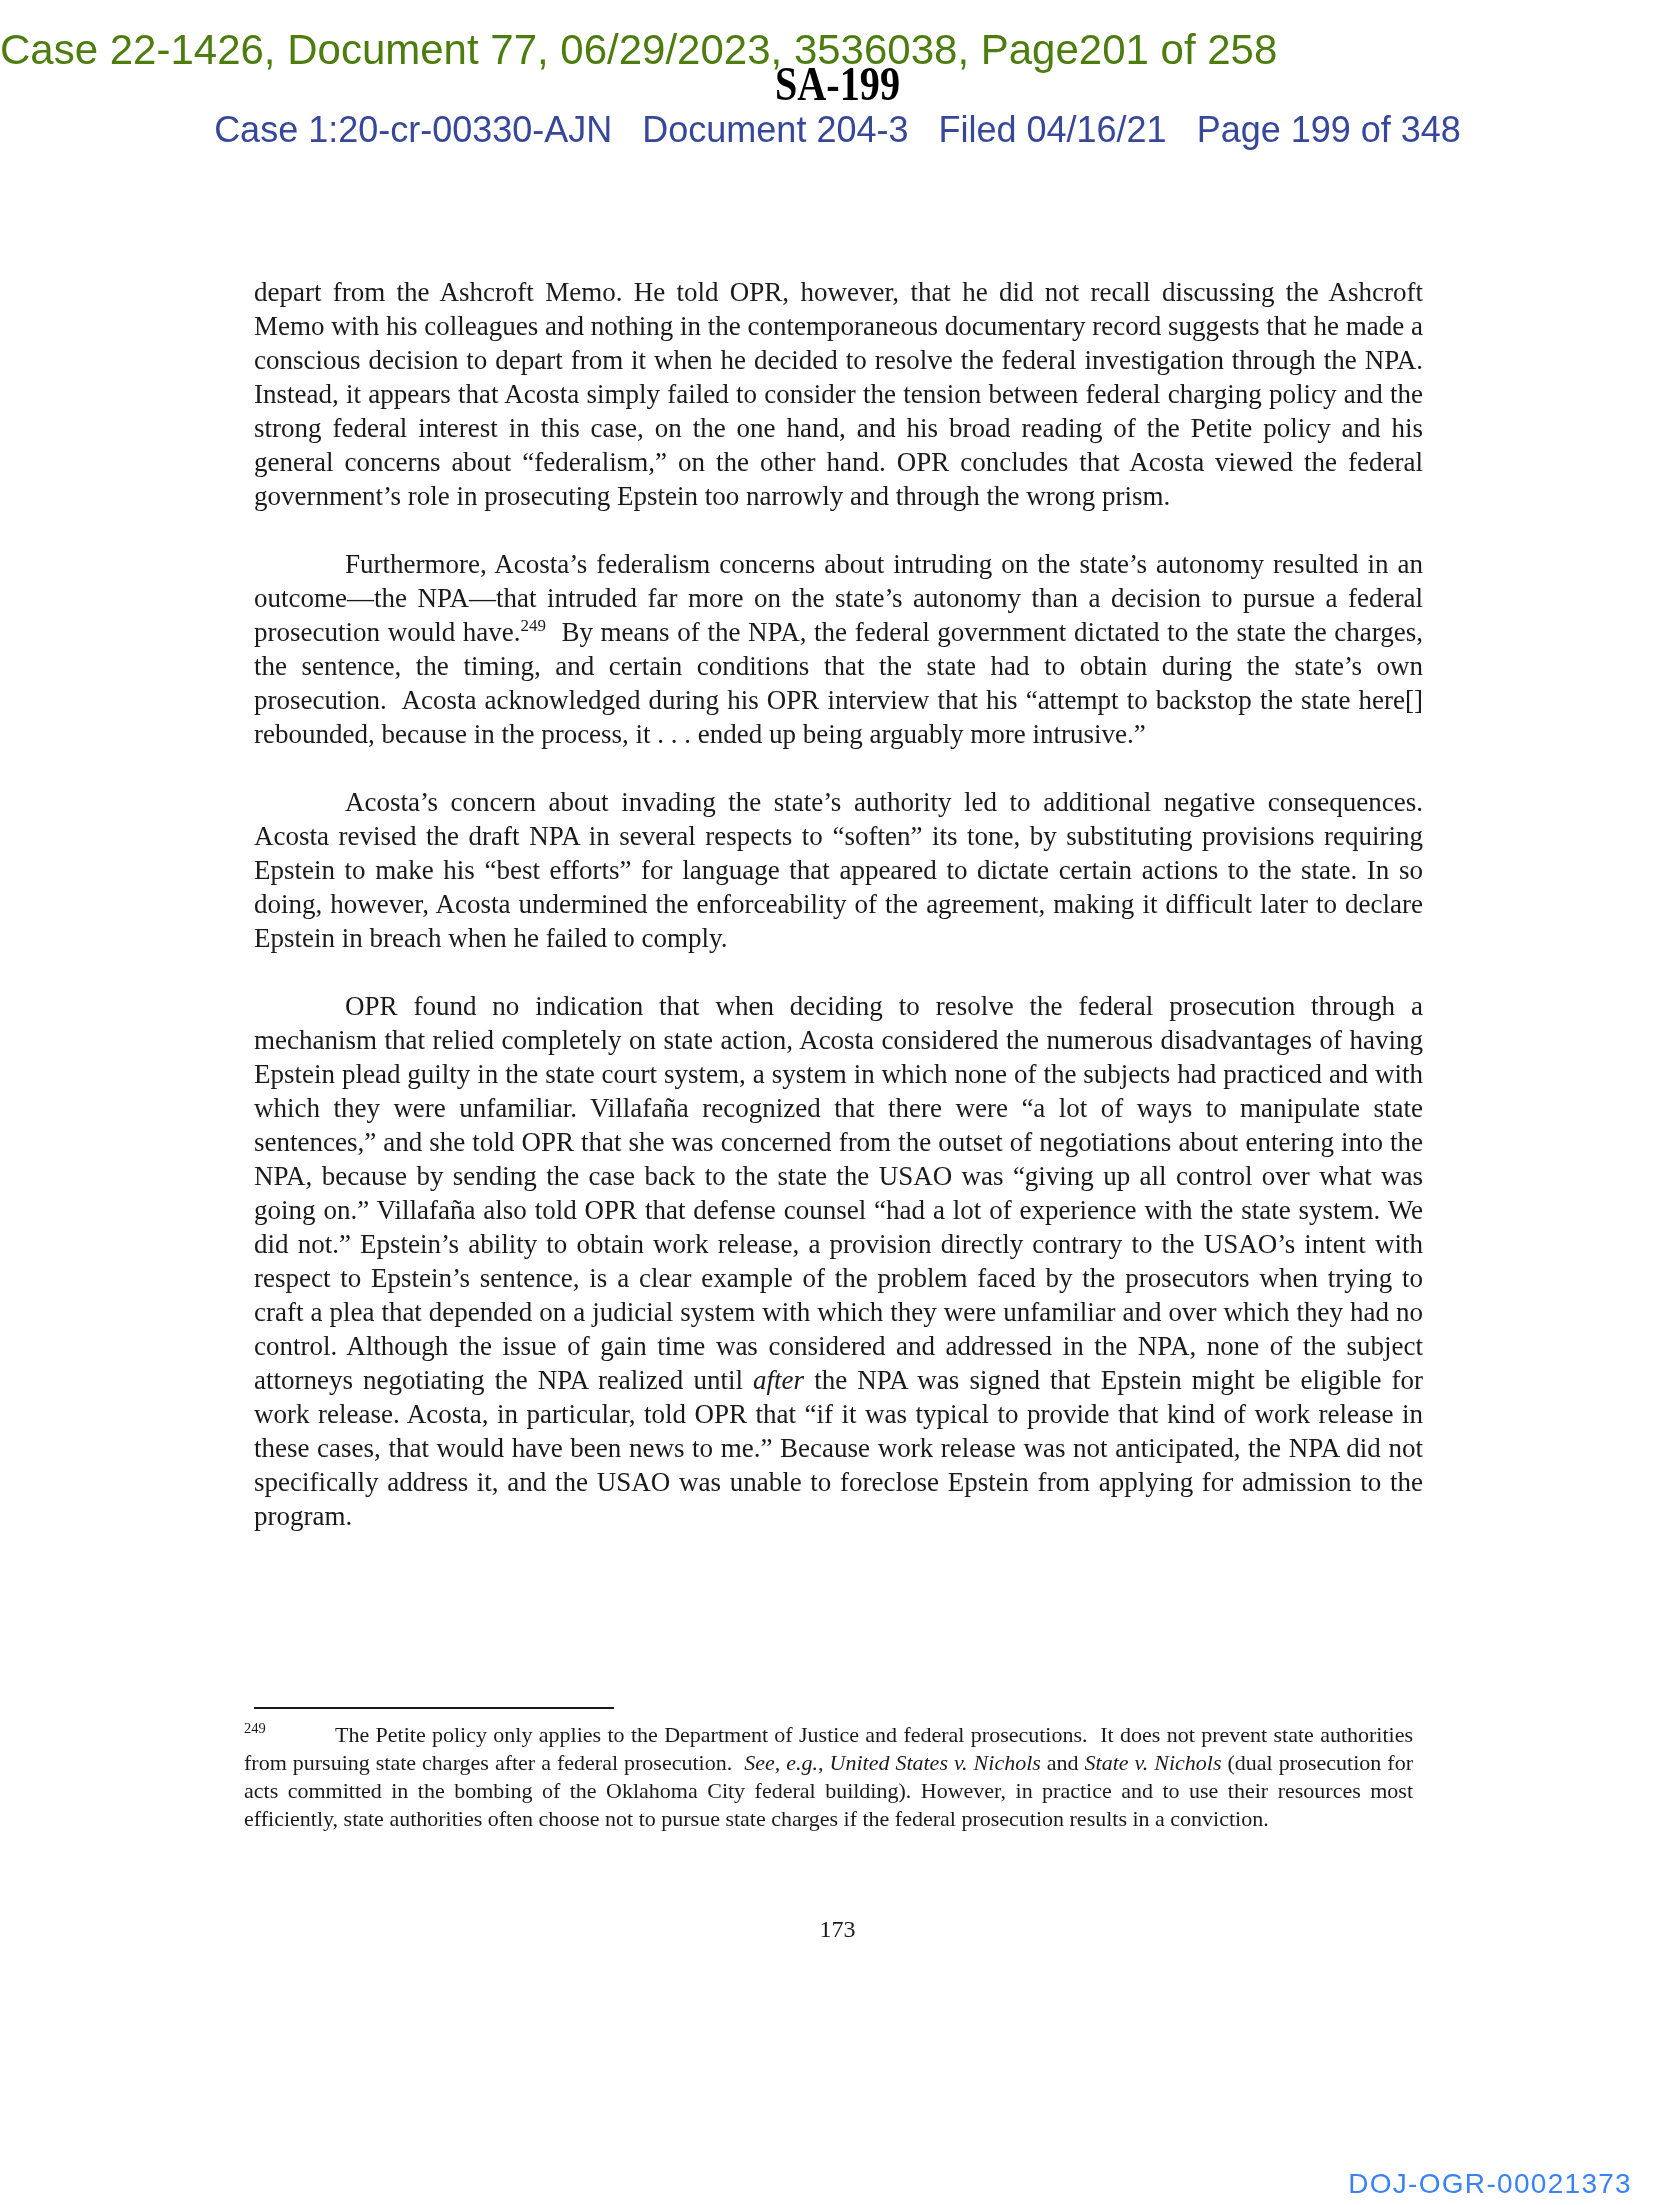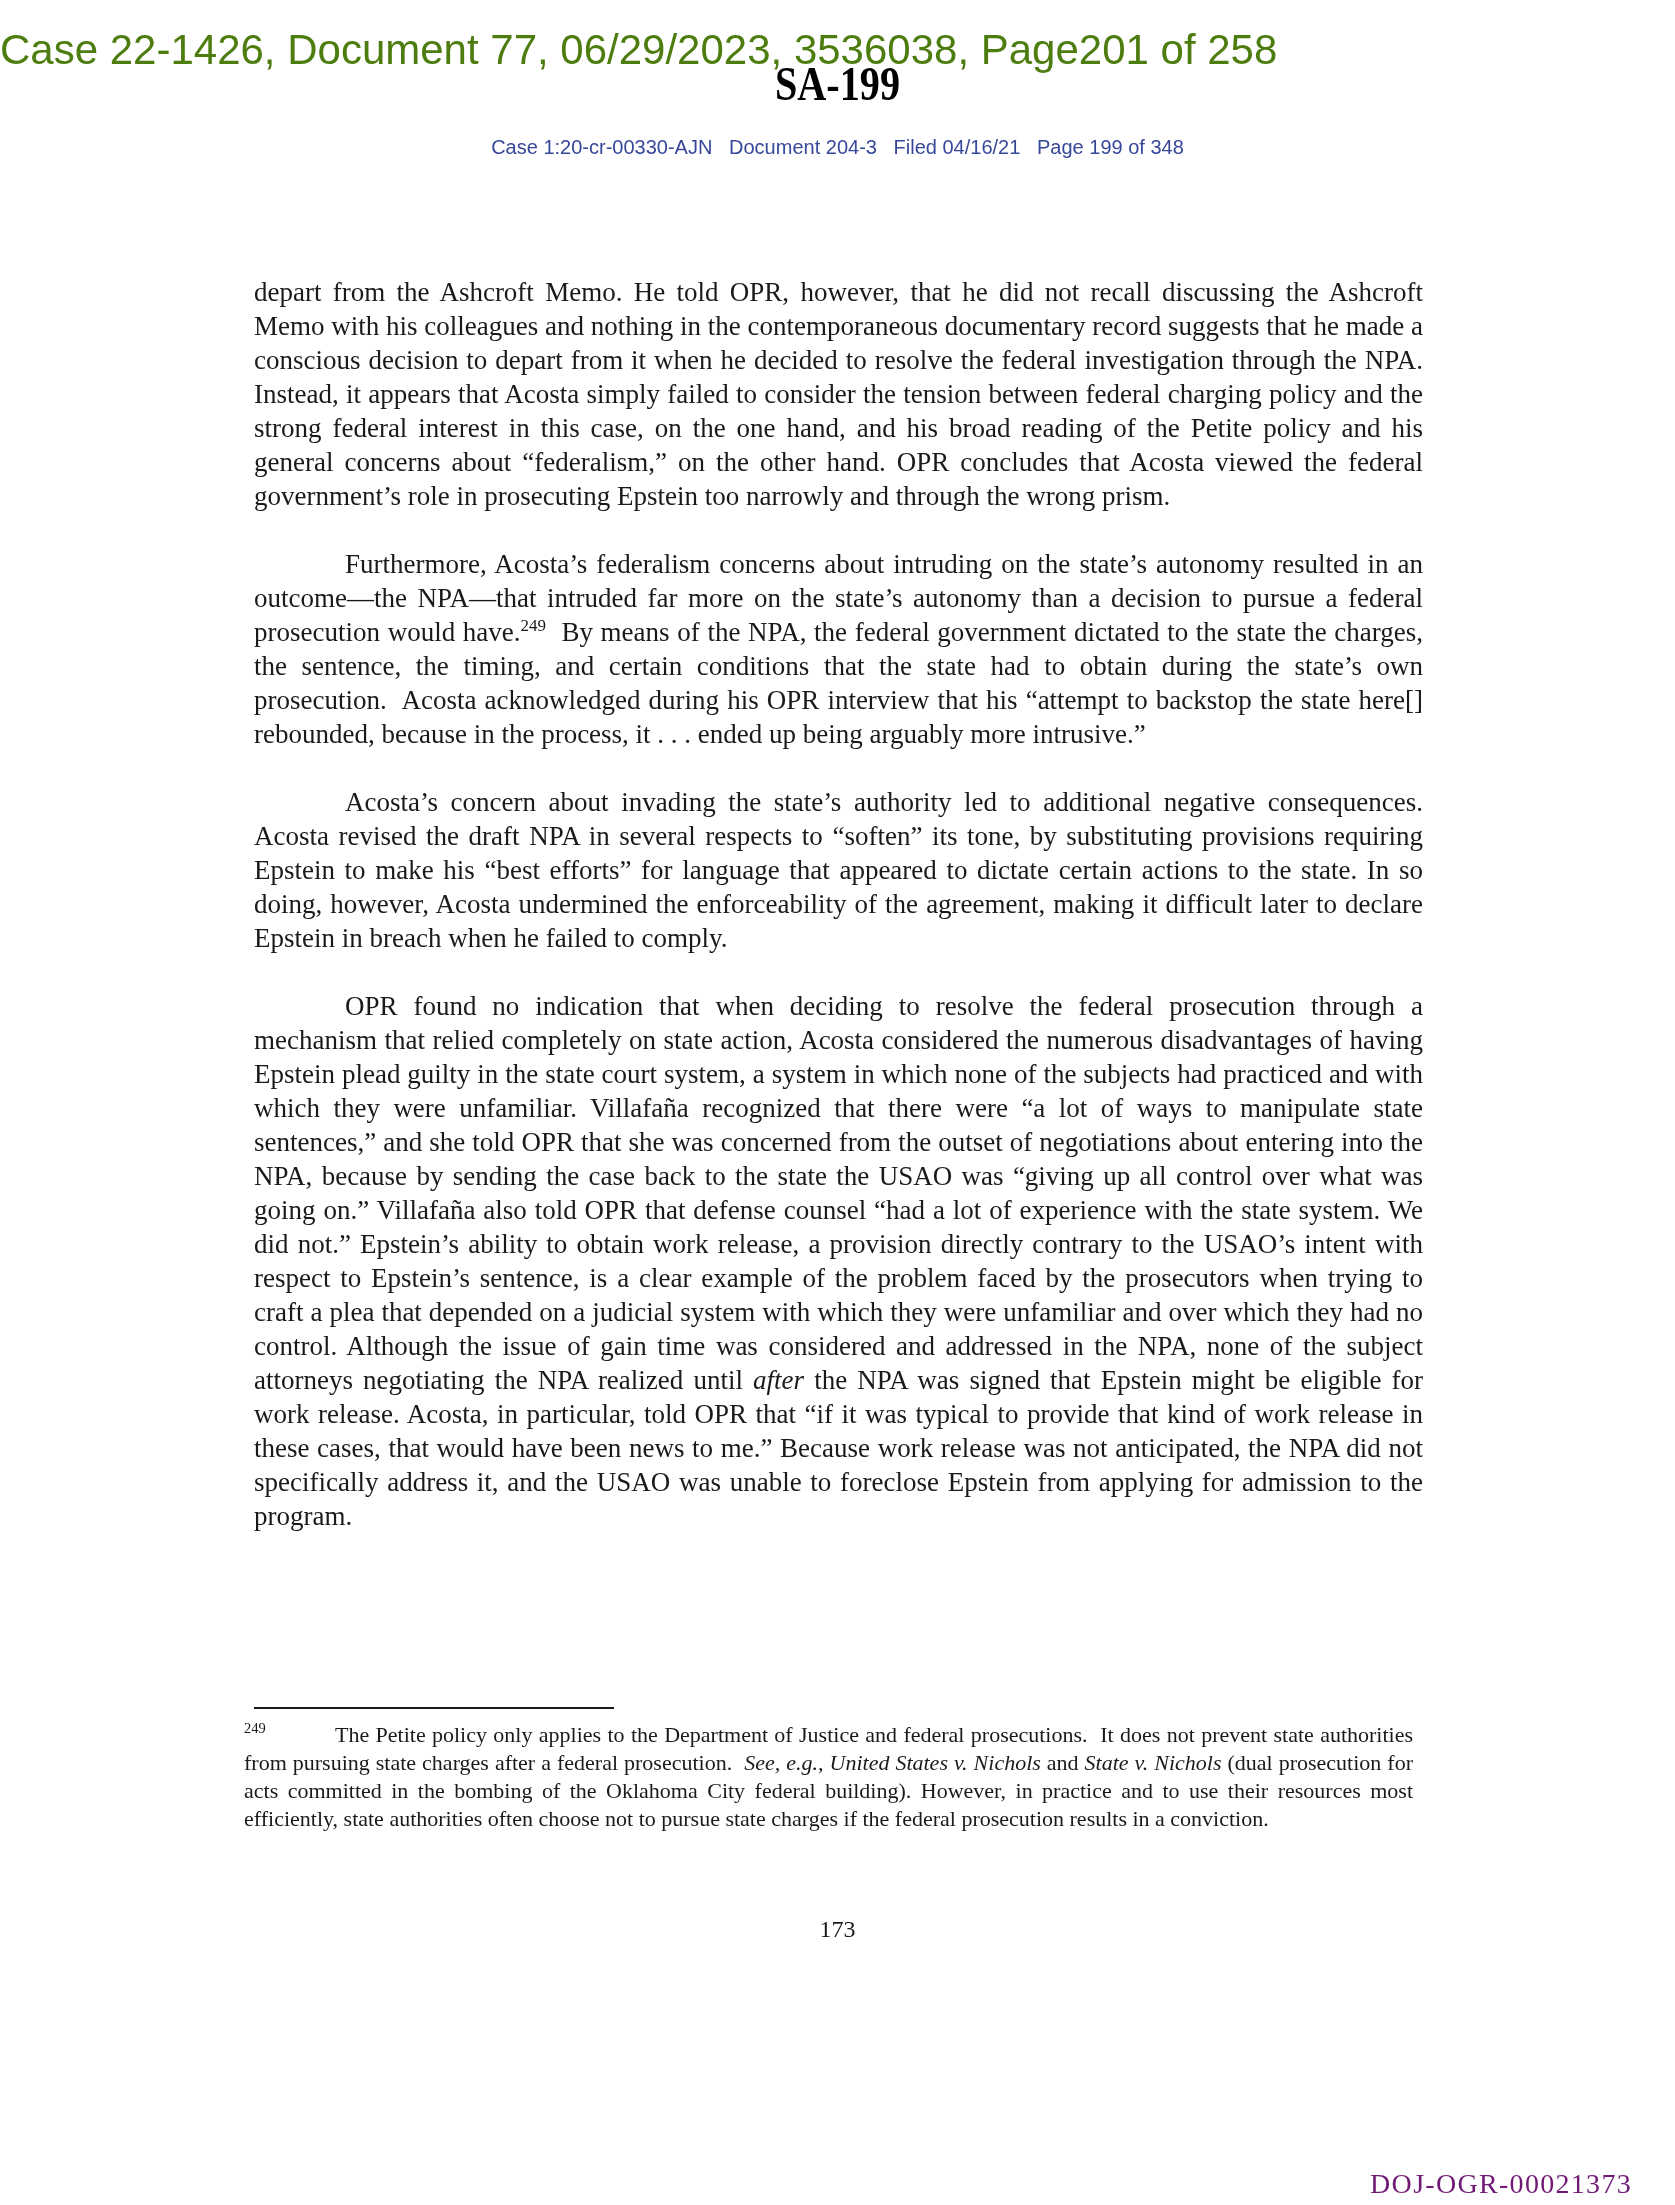--- a/index.html
+++ b/index.html
@@ -8,22 +8,22 @@
     position: absolute; left: 0; width: 1675px; top: 29px; text-align: left;
     font-family: "Liberation Sans", sans-serif; font-size: 42px; color: #4d7c0f;
     line-height: 1; white-space: nowrap;
   }
   .sa-label {
     position: absolute; left: 0; width: 1675px; top: 59px; text-align: center;
     font-family: "Liberation Serif", serif; font-weight: bold; font-size: 49px;
     color: #000; line-height: 1; transform: scaleX(0.82); transform-origin: center;
   }
   .stamp-district {
-    position: absolute; left: 0; width: 1675px; top: 137px; text-align: center;
-    font-family: "Liberation Sans", sans-serif; font-size: 20px; color: #37489a;
+    position: absolute; left: 0; width: 1675px; top: 112px; text-align: center;
+    font-family: "Liberation Sans", sans-serif; font-size: 36px; color: #37489a;
     line-height: 1; white-space: pre;
   }
   .body-text {
     position: absolute; left: 254px; width: 1169px; top: 275px;
     font-family: Liberation Serif, serif; font-size: 27px; line-height: 34px;
     color: #1a1a1a; text-align: justify;
   }
   .para { margin: 0 0 34px 0; text-align: justify; }
   .para.indent { text-indent: 91px; }
   .para:last-child { margin-bottom: 0; }
@@ -38,21 +38,21 @@
   }
   .footnote .fn-num {
     font-size: 14.5px; vertical-align: 9.2px; line-height: 0; display: inline-block; width: 91px;
   }
   .page-number {
     position: absolute; left: 0; width: 1675px; top: 1917px; text-align: center;
     font-family: "Liberation Serif", serif; font-size: 24px; color: #1a1a1a; line-height: 1;
   }
   .bates {
     position: absolute; right: 43px; top: 2170px;
-    font-family: Liberation Serif, serif; font-size: 28px; color: #701a75;
+    font-family: Liberation Sans, sans-serif; font-size: 28px; color: #3b82f6;
     letter-spacing: 1.3px; line-height: 1;
   }
   i { font-style: italic; }
 </style>
 </head>
 <body>
 
 <div class="stamp-top">Case 22-1426, Document 77, 06/29/2023, 3536038, Page201 of 258</div>
 <div class="sa-label">SA-199</div>
 <div class="stamp-district">Case 1:20-cr-00330-AJN   Document 204-3   Filed 04/16/21   Page 199 of 348</div>

